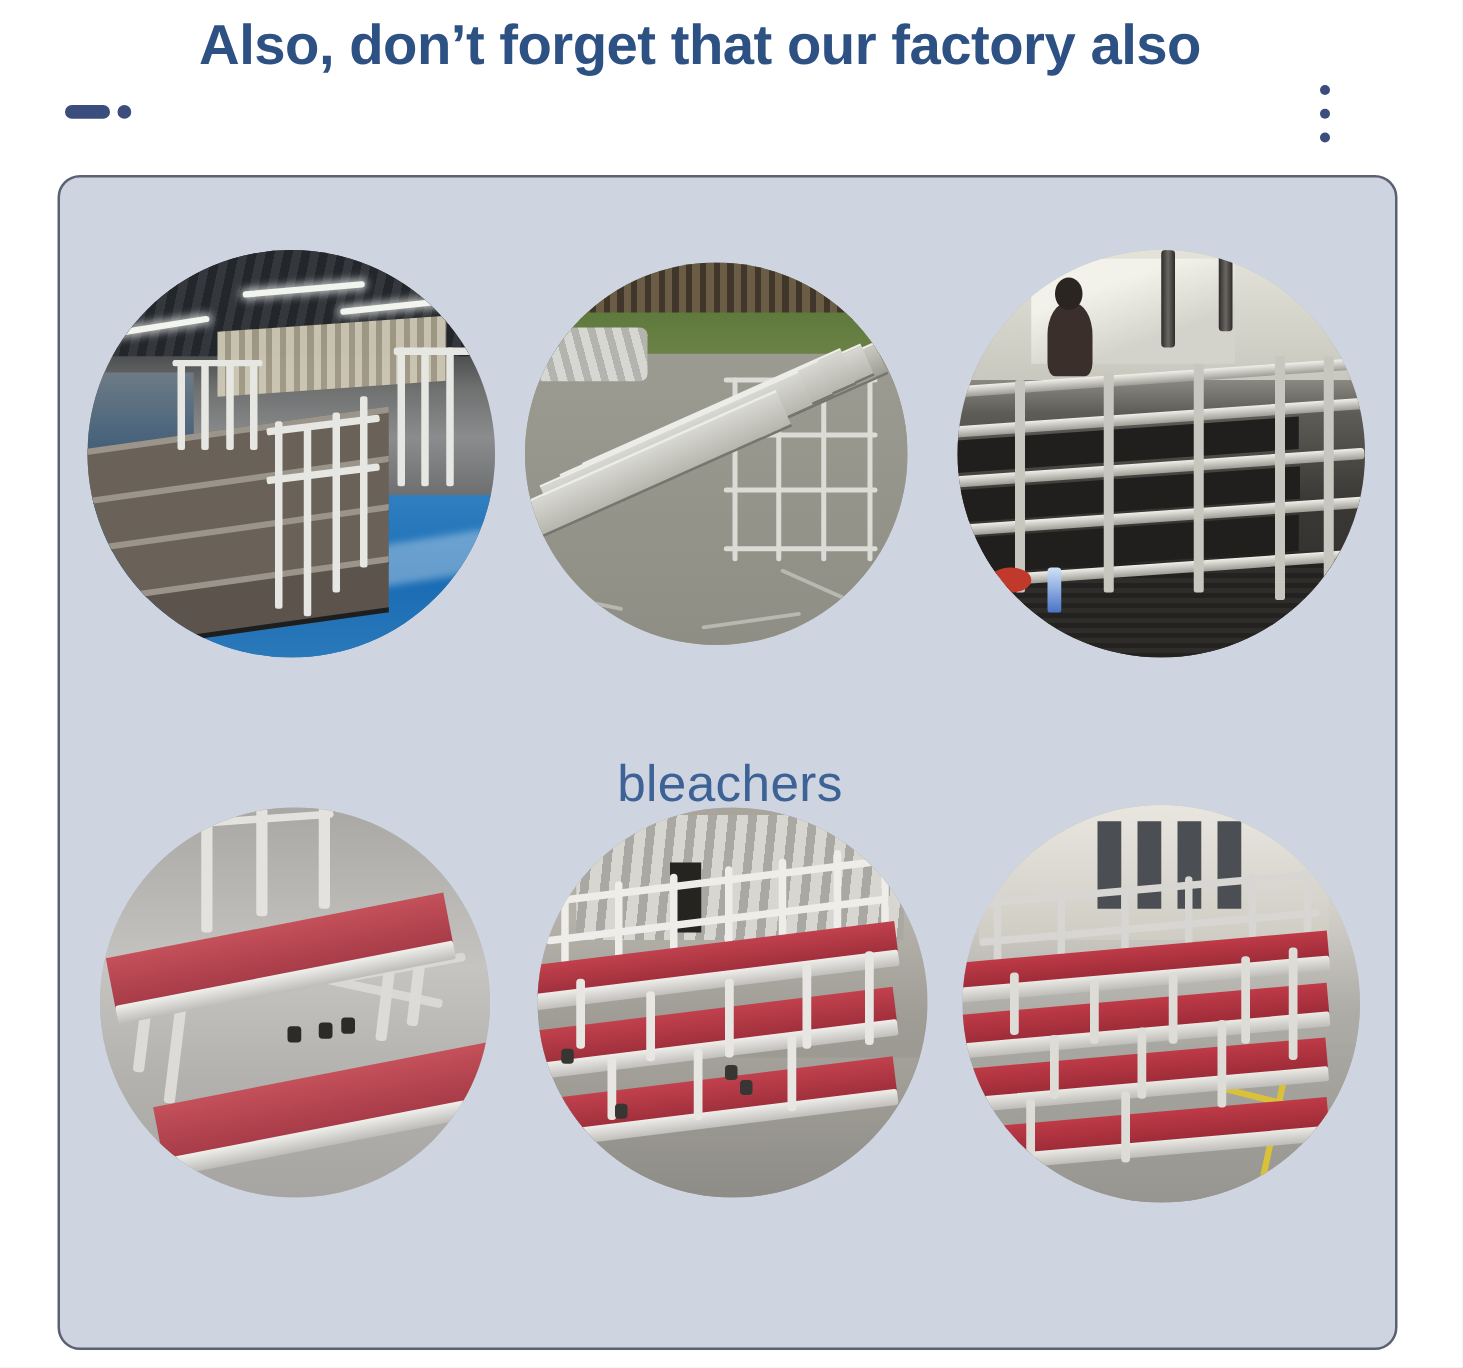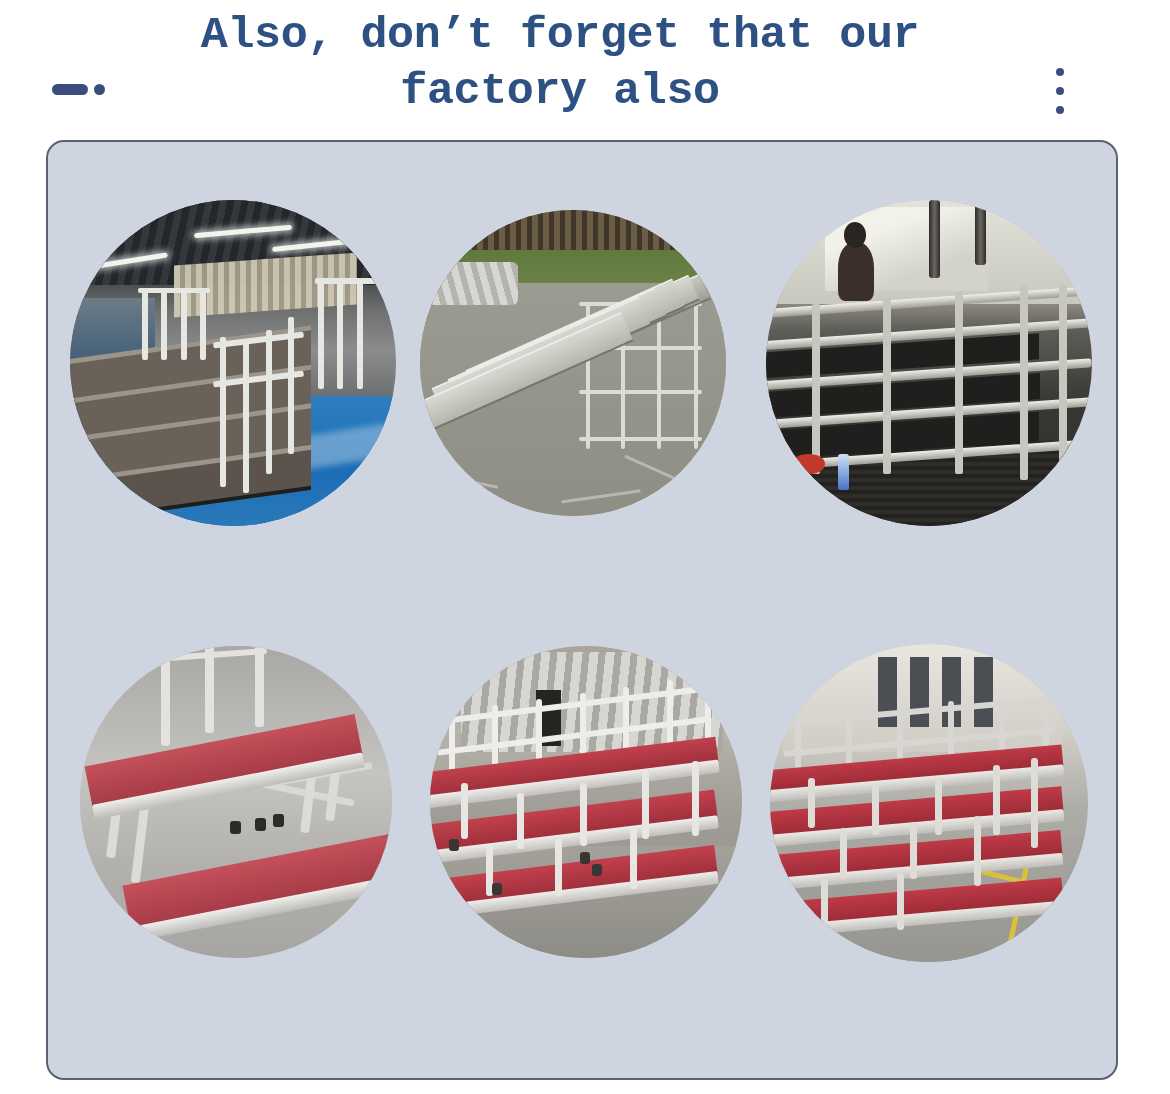--- a/index.html
+++ b/index.html
@@ -53,21 +53,21 @@
     background: #3a4d7d;
   }
 
   .title {
     position: absolute;
     left: 110px;
     top: 8px;
     width: 900px;
     text-align: center;
     color: #2e5184;
-    font-family: Liberation Mono, monospace;
+    font-family: Liberation Sans, sans-serif;
     font-weight: bold;
     font-size: 45px;
     line-height: 56px;
     letter-spacing: -0.4px;
   }
 
   .more-icon {
     position: absolute;
     left: 1053px;
     top: 68px;
@@ -411,20 +411,21 @@
           <div class="post" style="left:14%;top:32%;height:52%"></div>
           <div class="post" style="left:36%;top:30%;height:54%"></div>
           <div class="post" style="left:58%;top:28%;height:56%"></div>
           <div class="post" style="left:78%;top:26%;height:60%"></div>
           <div class="post" style="left:90%;top:26%;height:62%"></div>
           <div class="redobj"></div>
           <div class="bottle"></div>
         </div>
       </div>
 
+      <div class="caption cap-1">bleachers</div>
     </div>
 
     <div class="row row-2">
 
       <div class="thumb c1">
         <div class="scene s4">
           <div class="bg"></div>
           <div class="railtop"></div>
           <div class="post p1"></div>
             <div class="post p2"></div>

